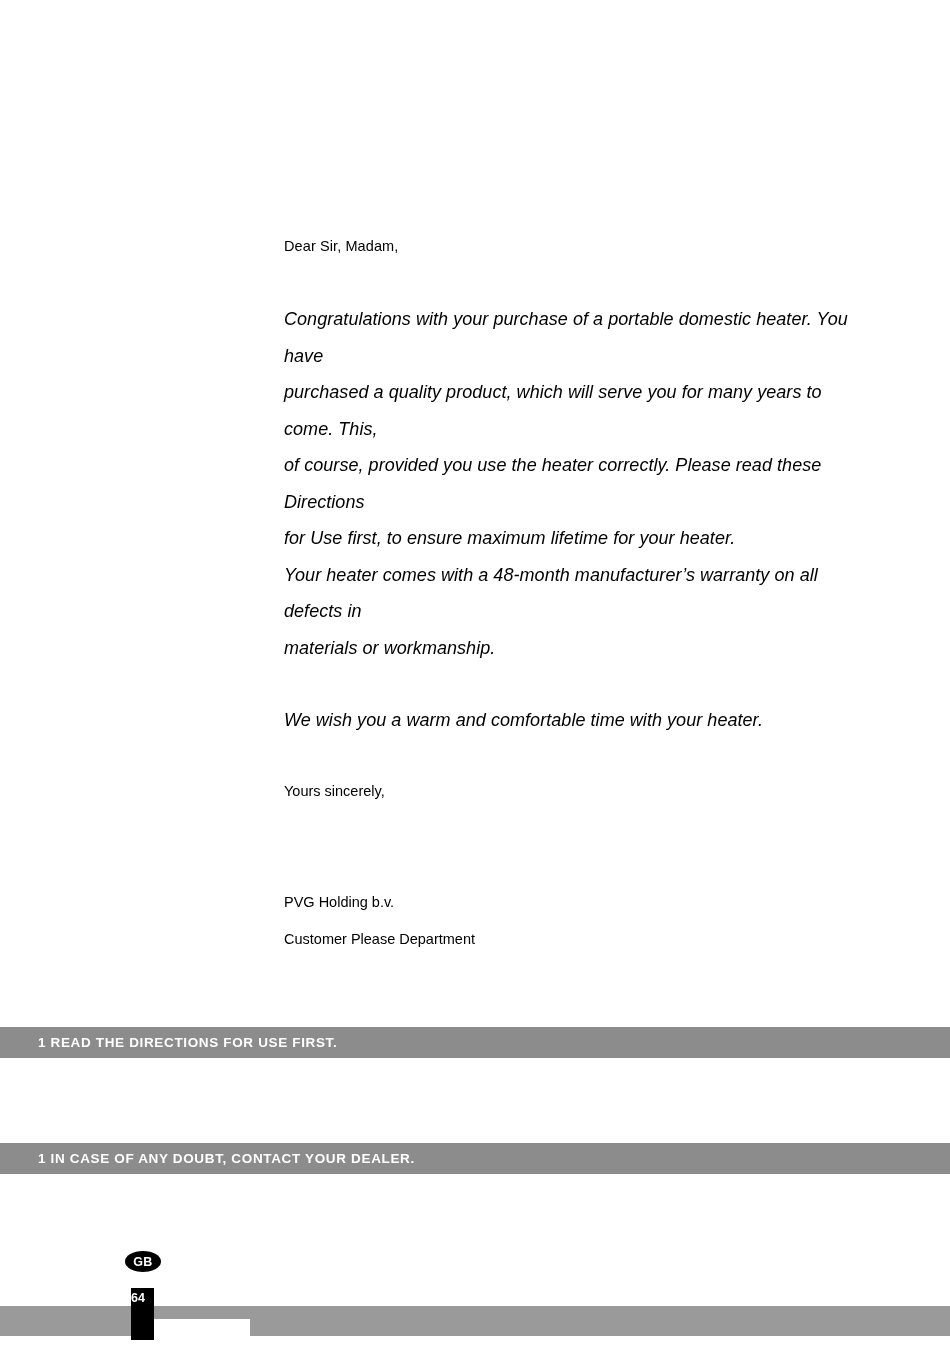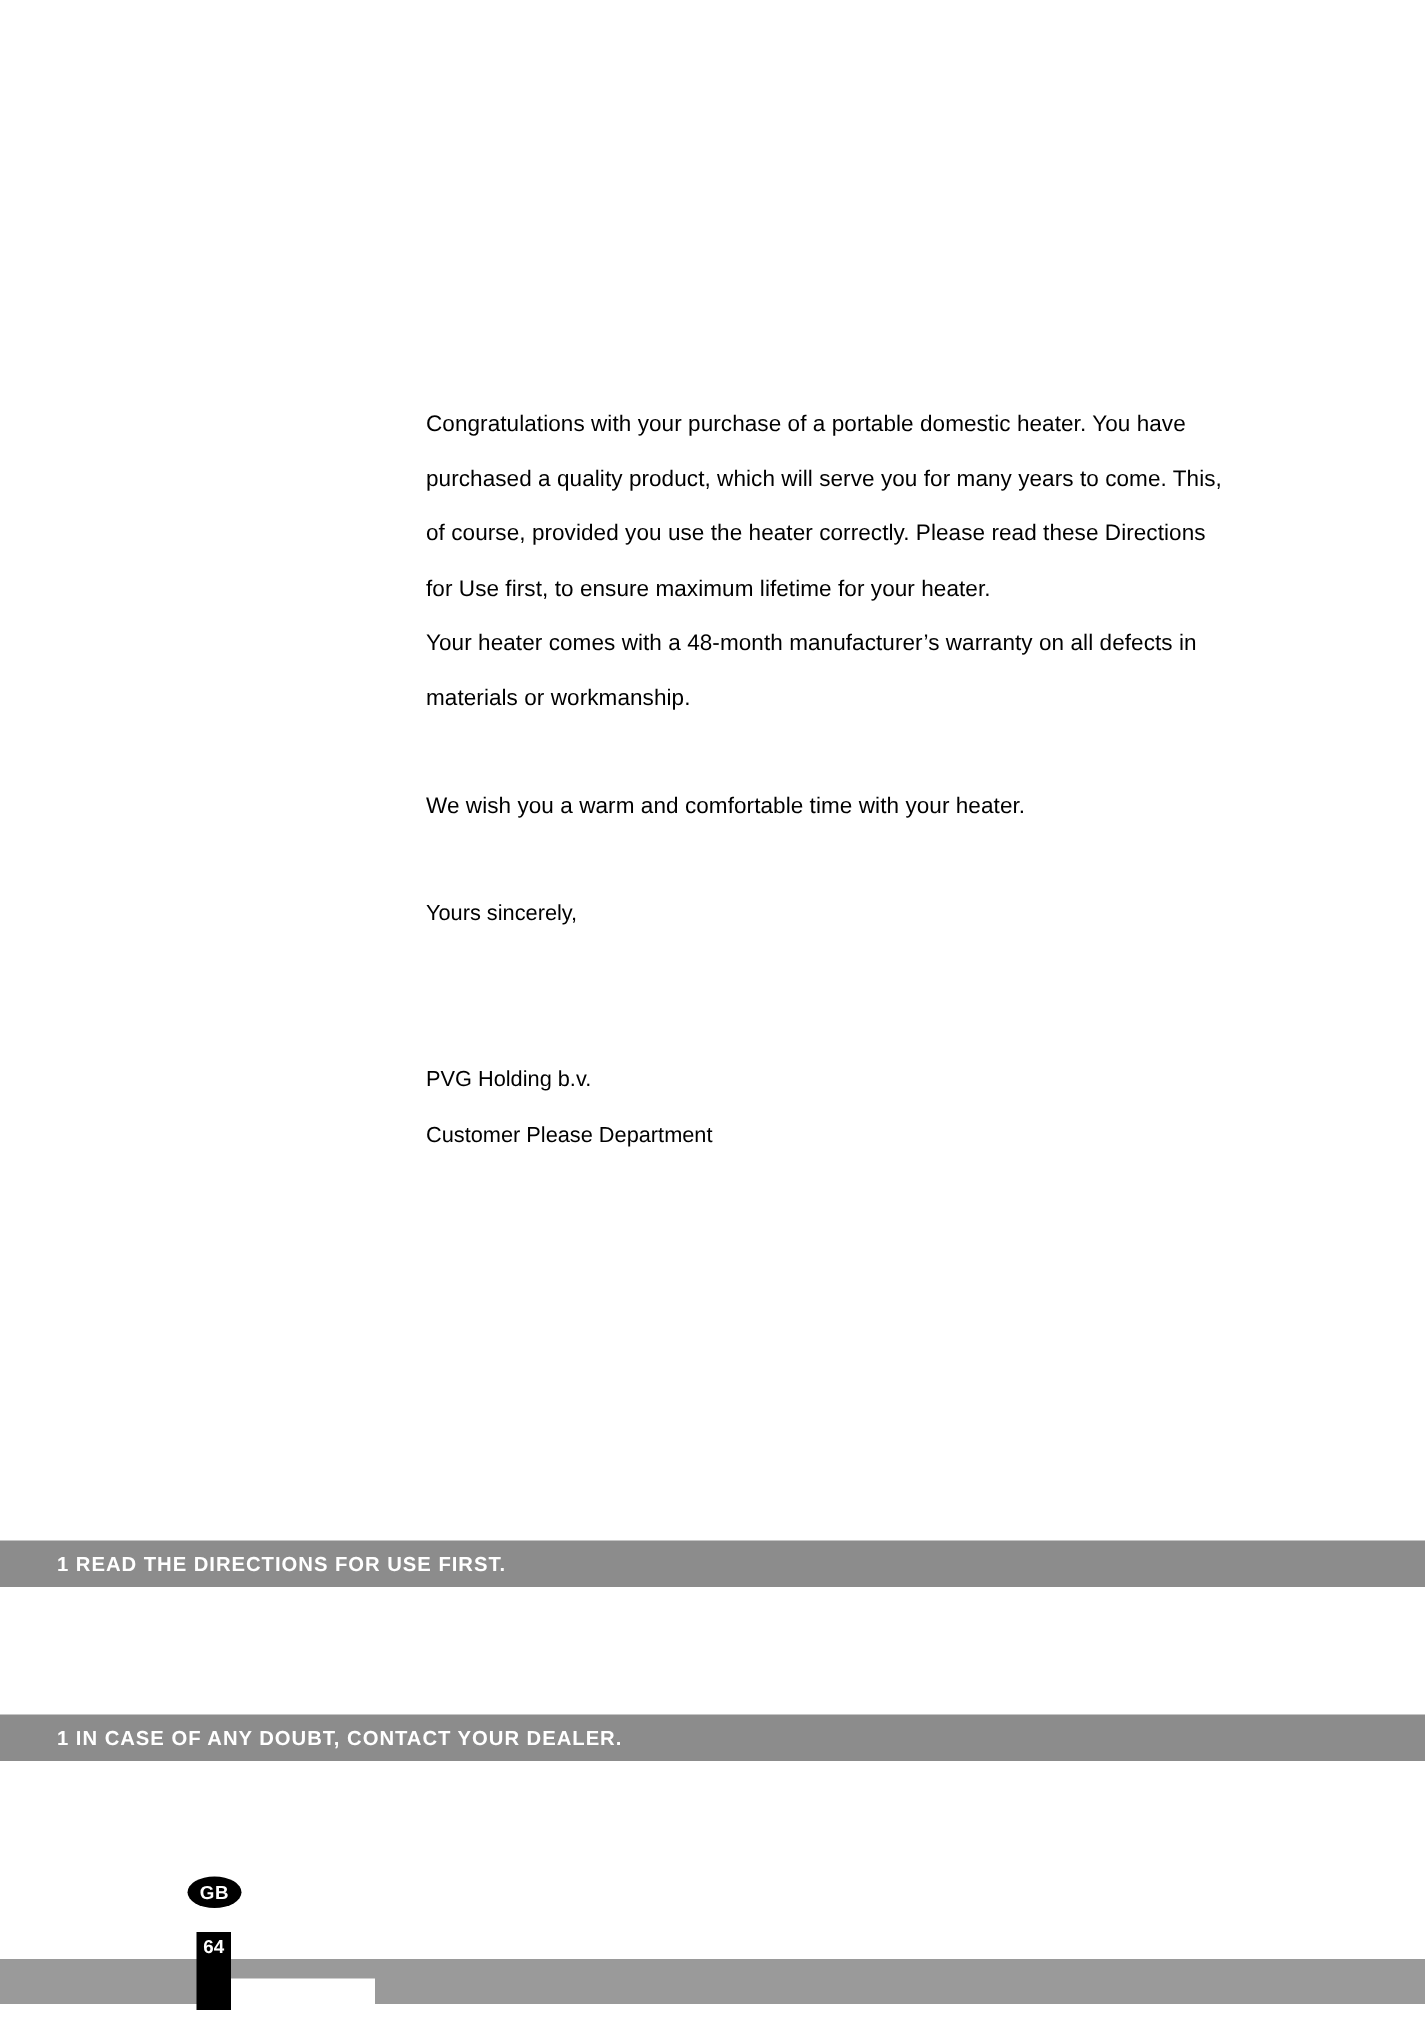--- a/index.html
+++ b/index.html
@@ -29,24 +29,25 @@
     width: 575px;
   }
 
   .salutation {
     font-size: 14.5px;
     line-height: 36px;
     letter-spacing: 0.1px;
   }
 
   .para {
-    font-size: 15px;
+    font-size: 18px;
     line-height: 36.5px;
     letter-spacing: 0.05px;
     white-space: pre-wrap;
+    font-style: italic;
   }
 
   .gap-lg { height: 37px; }
   .gap-md { height: 36px; }
   .gap-sm { height: 34px; }
   .gap-xl { height: 74px; }
 
   .signature-line {
     font-size: 14.5px;
     line-height: 37px;
@@ -113,29 +114,30 @@
     left: 131px;
     top: 1288px;
     width: 23px;
     height: 52px;
     background: #000000;
     color: #ffffff;
     font-weight: bold;
     font-size: 12.5px;
     padding-top: 3px;
     box-sizing: border-box;
-    text-align: center;
+    text-align: left;
   }
 </style>
 </head>
 <body>
 
 <div class="page">
 
   <div class="letter">
+    <div class="salutation">Dear Sir, Madam,</div>
 
     <div class="gap-lg"></div>
 
     <div class="para">Congratulations with your purchase of a portable domestic heater. You have
 purchased a quality product, which will serve you for many years to come. This,
 of course, provided you use the heater correctly. Please read these Directions
 for Use first, to ensure maximum lifetime for your heater.
 Your heater comes with a 48-month manufacturer’s warranty on all defects in
 materials or workmanship.</div>
 

